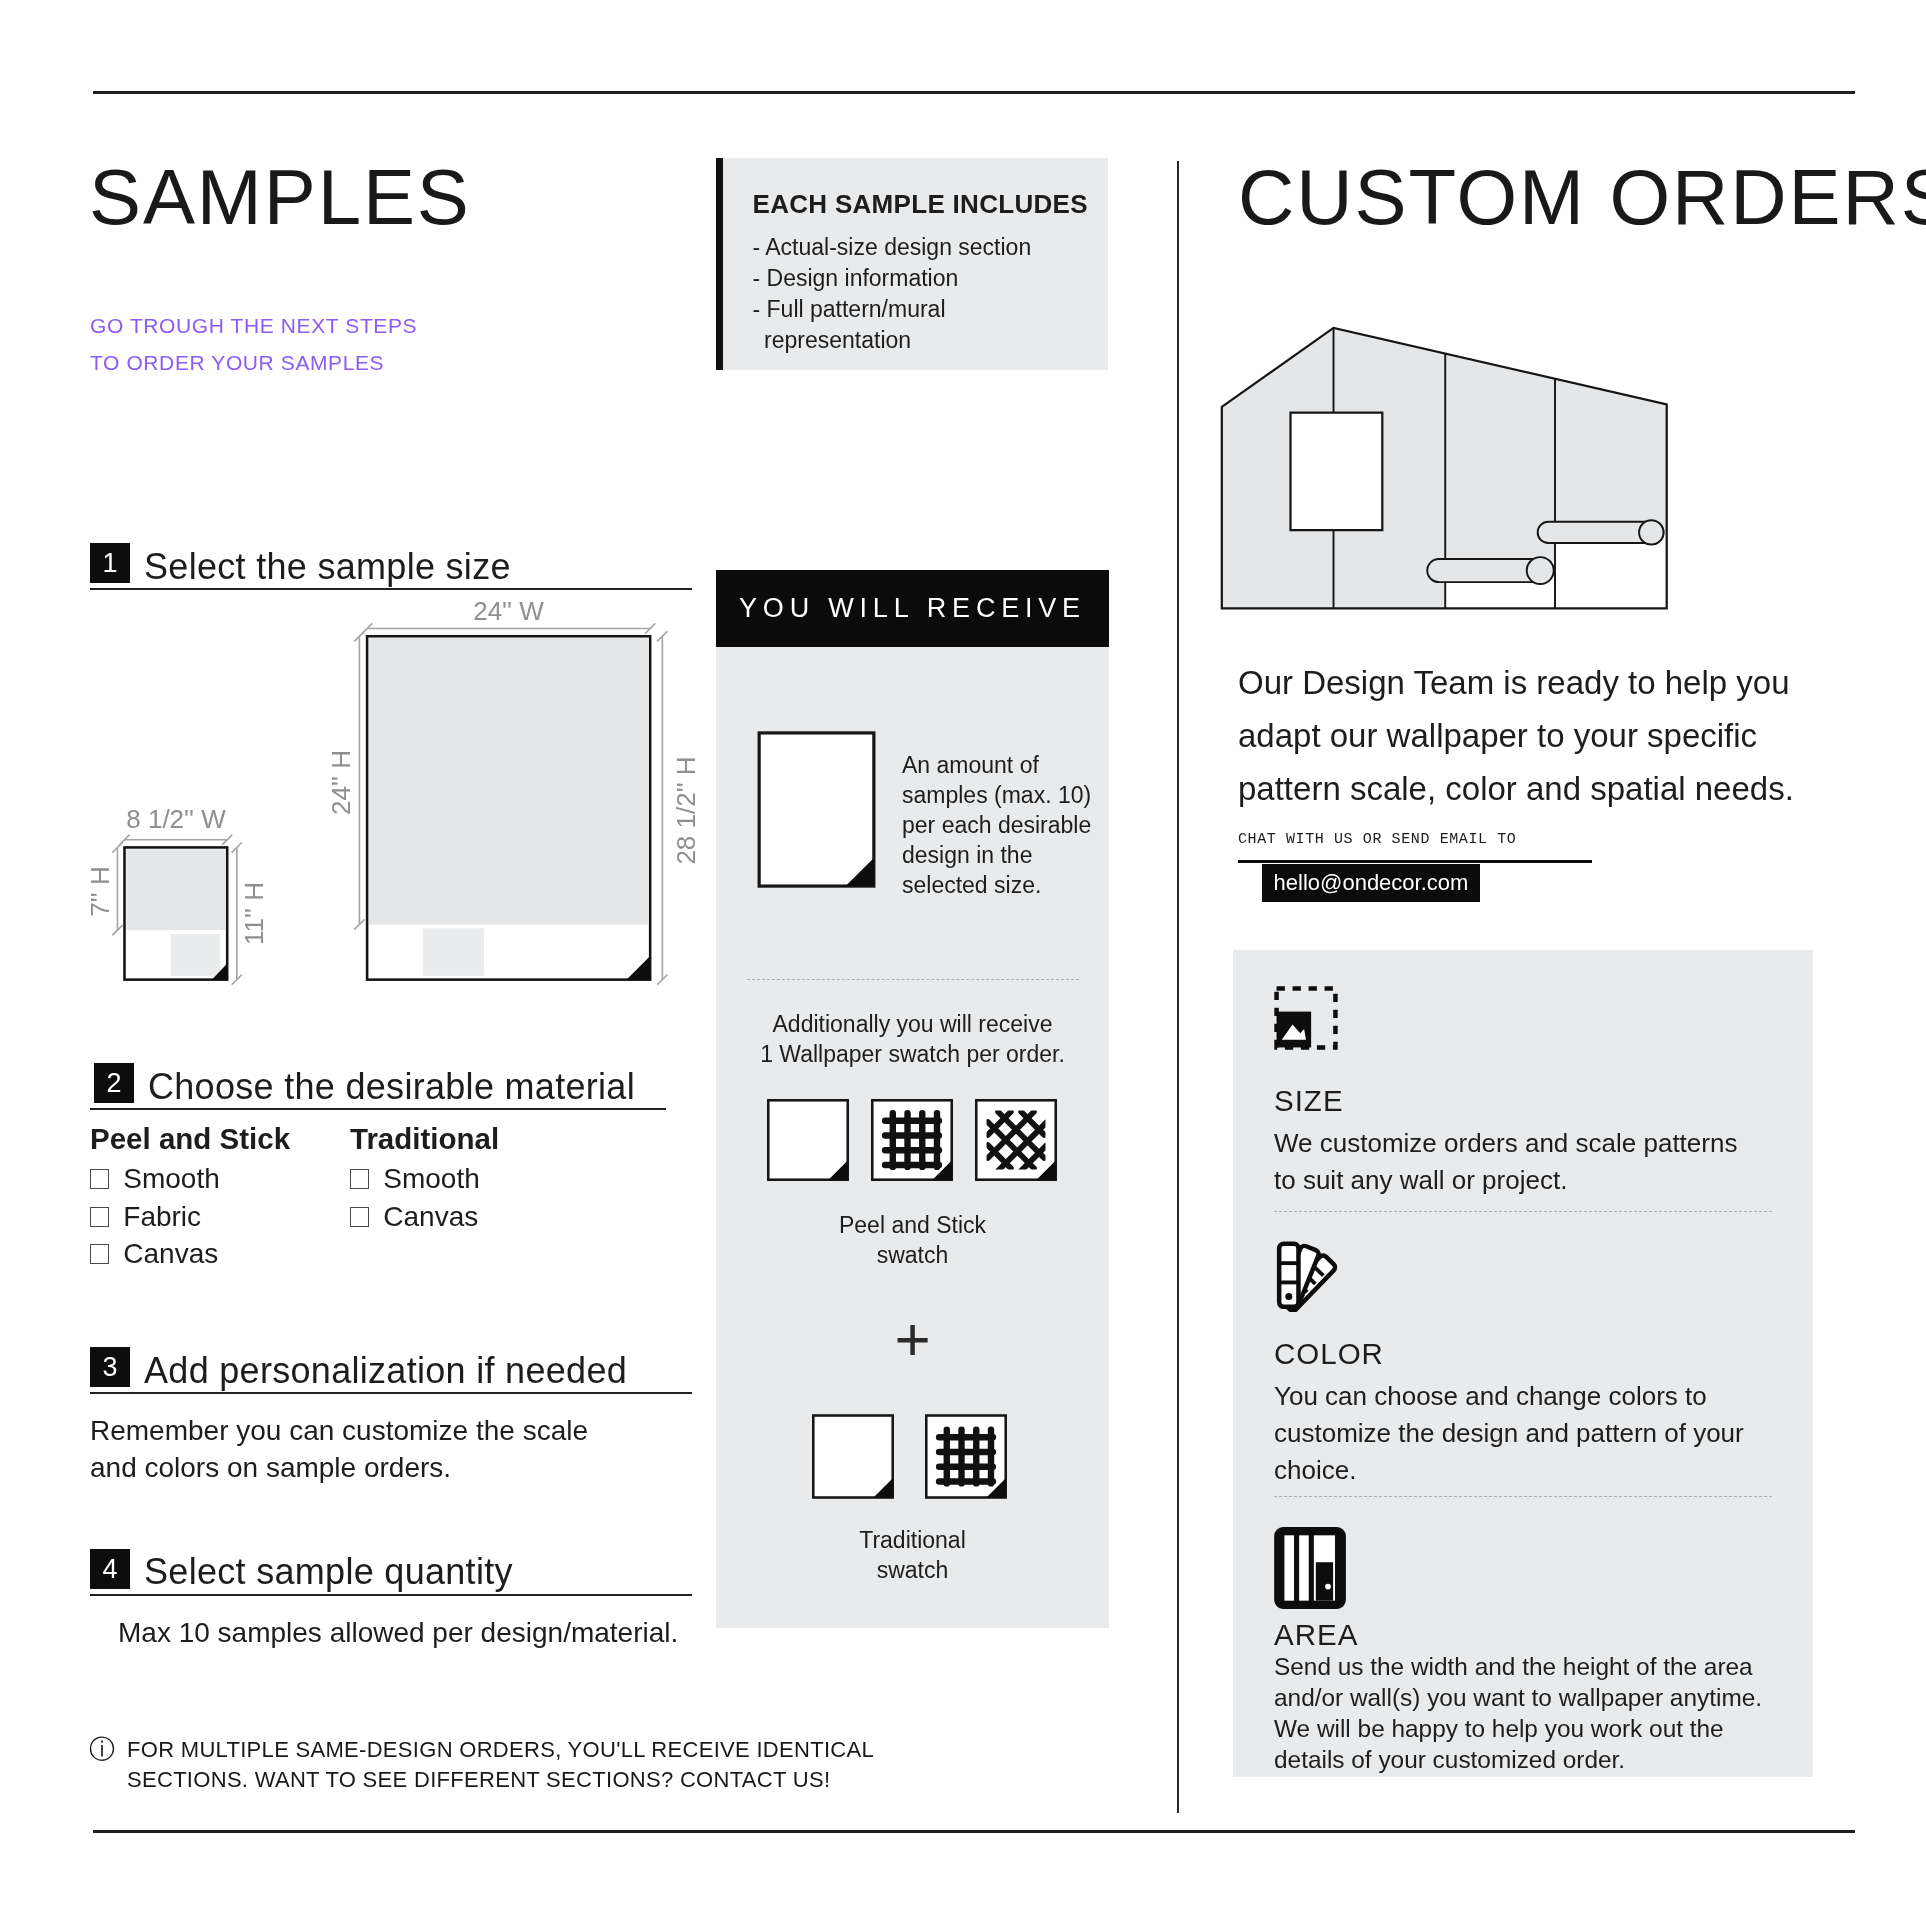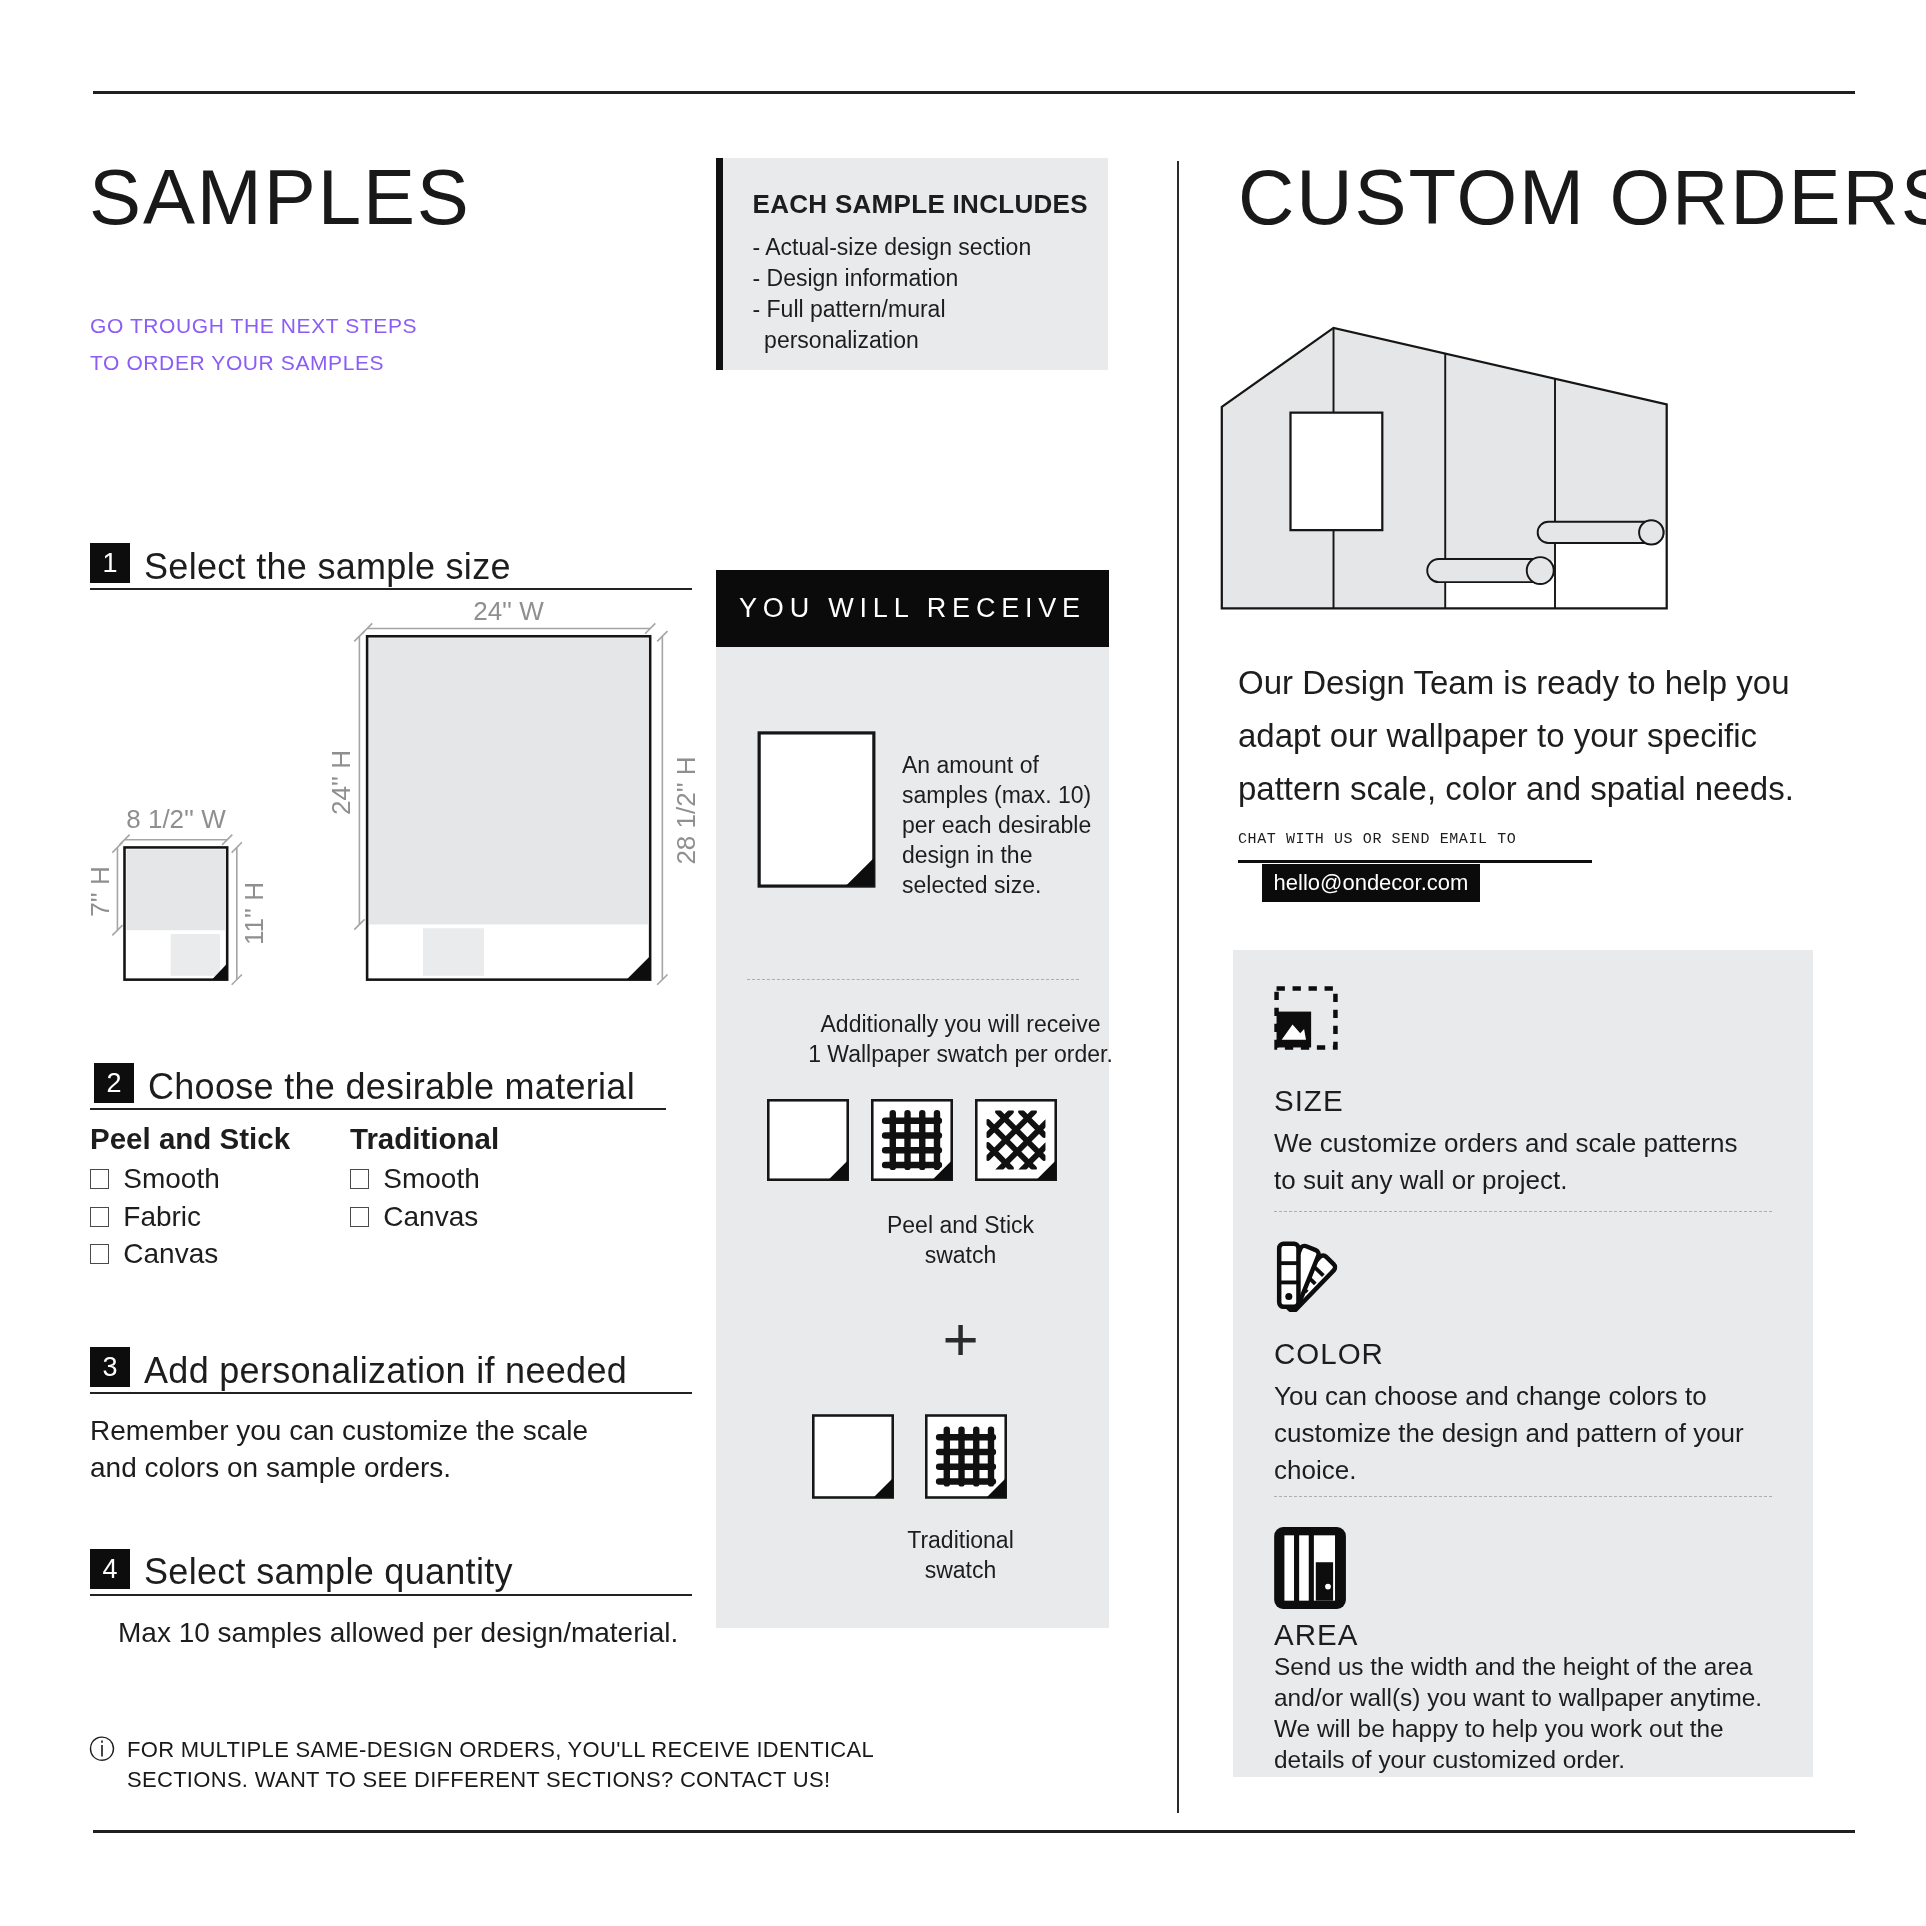--- a/index.html
+++ b/index.html
@@ -21,21 +21,21 @@
   .rot{transform:rotate(-90deg);}
   .mat-title{font-size:29.5px;font-weight:700;}
   .opt-row{display:flex;align-items:center;font-size:28px;font-weight:300;}
   .cb{display:inline-block;width:17.3px;height:17.3px;border:1.9px solid #4a4a4a;margin-right:14px;flex:0 0 auto;background:#fff;}
   .para{font-size:28px;font-weight:300;line-height:37px;}
   .note-line{font-size:22px;font-weight:400;letter-spacing:0.3px;line-height:29.5px;color:#191919;}
   .banner{background:#0b0b0b;color:#fff;display:flex;align-items:center;justify-content:center;
           font-size:27px;font-weight:300;letter-spacing:5.8px;}
   .panel{background:#e9eaeb;}
   .rec-text{font-size:23px;font-weight:300;line-height:30px;}
-  .center{text-align:center;padding-left:48px;}
+  .center{text-align:center;}
   .dashed{border-top:1.3px dashed #aeaeae;height:0;}
   .plus{font-size:62px;font-weight:300;color:#2b2b2b;line-height:62px;}
   .intro{font-size:33px;font-weight:300;line-height:53px;white-space:nowrap;}
   .chat{font-size:15px;font-weight:400;letter-spacing:0.6px;font-family:Liberation Mono, monospace;}
   .badge{background:#0b0b0b;color:#fff;font-size:22px;font-weight:300;padding:5.8px 11.6px;display:inline-block;}
   .sec-title{font-size:29.5px;font-weight:400;letter-spacing:1px;}
   .sec-text{font-size:26px;font-weight:300;line-height:37px;white-space:nowrap;}
   .sec-text-sm{font-size:24.4px;font-weight:300;line-height:31px;white-space:nowrap;}
   .info-glyph{font-size:26px;font-weight:400;color:#1d1d1d;}
 </style>
@@ -54,21 +54,21 @@
     <div>GO TROUGH THE NEXT STEPS</div>
     <div>TO ORDER YOUR SAMPLES</div>
   </div>
 
   <div class="abs inc-box" style="left:716px;top:158px;width:385px;height:212px;">
     <div class="abs inc-title" style="left:29.5px;top:31px;">EACH SAMPLE INCLUDES</div>
     <div class="abs" style="left:29.5px;top:74px;">
       <div class="inc-item">- Actual-size design section</div>
       <div class="inc-item">- Design information</div>
       <div class="inc-item">- Full pattern/mural</div>
-      <div class="inc-item indent">personalization</div>
+      <div class="inc-item indent">representation</div>
     </div>
   </div>
 
   <div class="abs step-num" style="left:90px;top:543px;">1</div>
   <div class="abs step-title" style="left:144px;top:546px;">Select the sample size</div>
   <div class="abs underline" style="left:90px;top:588px;width:602px;"></div>
 
   <svg class="abs" style="left:77px;top:597px;" width="629" height="411" viewBox="120 930 980 640">
 
     <rect x="572" y="991" width="441" height="535" fill="#ffffff" stroke="#141414" stroke-width="4"></rect>

